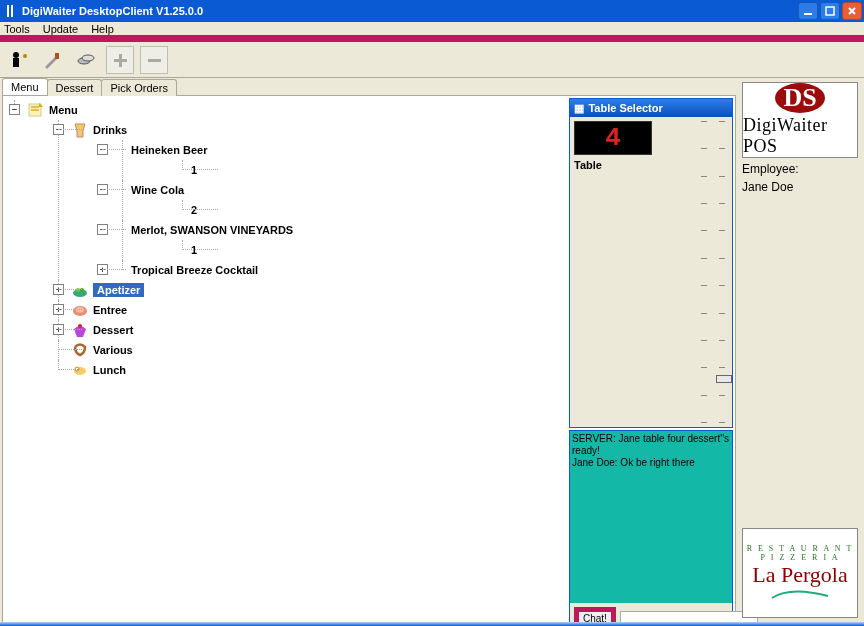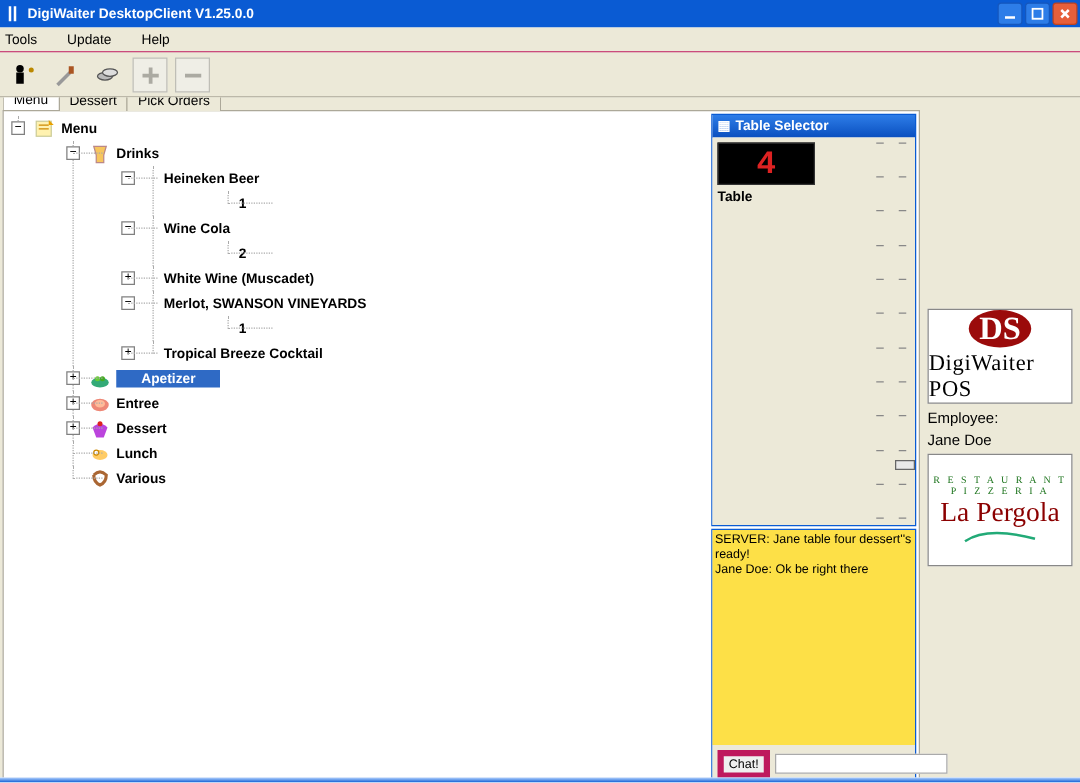--- a/index.html
+++ b/index.html
@@ -38,22 +38,22 @@
   color: #fff; font-size: 10px; font-weight: bold;
   cursor: pointer;
 }
 .winbtn.close { background: #e75f3a; border-color: #c0421f; }
 .menubar {
   background: #ece9d8;
   height: 20px;
   display: flex;
   align-items: center;
   padding: 0 4px;
-  gap: 24px;
-  border-bottom: 1px solid #be185d;
+  gap: 13px;
+  border-bottom: 7px solid #be185d;
 }
 .menubar span { cursor: pointer; }
 .toolbar {
   background: #ece9d8;
   height: 36px;
   display: flex;
   align-items: center;
   padding: 2px 4px;
   gap: 6px;
   border-bottom: 1px solid #aca899;
@@ -67,21 +67,20 @@
 .toolbtn.boxed {
   border: 1px solid #9c9c9c;
   background: #f3f3f3;
 }
 .toolbtn.boxed.disabled { opacity: .55; }
 .content {
   flex: 1;
   display: flex;
   background: #ece9d8;
   overflow: hidden;
-  align-items: center;
 }
 .left {
   flex: 1;
   display: flex;
   flex-direction: column;
 }
 .tabs {
   height: 20px;
   display: flex;
   align-items: flex-end;
@@ -142,21 +141,21 @@
 }
 .tree .icon {
   width: 18px; height: 18px;
   display: inline-flex;
   align-items: center; justify-content: center;
 }
 .tree .label { }
 .tree .label.selected {
   background: #2f6ac5;
   color: #fff;
-  padding: 1px 20px;
+  padding: 1px 4px;
 }
 .tree li::before {
   content: "";
   position: absolute;
   left: 7px; top: 0; bottom: 0;
   border-left: 1px dotted #aaa;
 }
 .tree li:last-child::before { height: 10px; }
 .tree .children { margin-left: 4px; }
 .tree .children li { padding-left: 40px; }
@@ -236,21 +235,21 @@
 }
 .slider .ticks {
   flex: 1;
   display: flex;
   flex-direction: column;
   justify-content: space-between;
   height: 250px;
 }
 .slider .tick { width: 6px; height: 1px; background: #888; }
 .chatbox {
-  background: #fde047;
+  background: #14b8a6;
   font-size: 10px;
   padding: 2px;
   height: 172px;
   overflow: auto;
 }
 .chatline { line-height: 12px; }
 .chatinput-row {
   display: flex;
   gap: 4px;
   padding: 4px;
@@ -451,23 +450,20 @@
                       <ul class="children">
                         <li>
                             <div class="row">
                               <span class="label" style="font-weight:bold">2</span>
                             </div>
                           </li>
                       </ul>
                     </li>
                     <li class="cat">
                       <span class="toggle">+</span>
-                      <div class="row">
-                        <span class="label" style="font-weight:bold">White Wine (Muscadet)</span>
-                      </div>
                     </li>
                     <li class="cat">
                       <span class="toggle">−</span>
                       <div class="row">
                         <span class="label" style="font-weight:bold">Merlot, SWANSON VINEYARDS</span>
                       </div>
                       <ul class="children">
                         <li>
                             <div class="row">
                               <span class="label" style="font-weight:bold">1</span>
@@ -521,36 +517,36 @@
                         </svg>
                       </span>
                     <span class="label" style="font-weight:bold">Dessert</span>
                   </div>
                 </li>
 
                 <li class="cat">
                   <div class="row">
                     <span class="icon">
                         <svg width="18" height="18">
+                          <path d="M4 6 Q9 1 14 6 Q14 12 9 14 Q4 12 4 6" fill="none" stroke="#a63" stroke-width="2.5"></path>
+                        </svg>
+                      </span>
+                    <span class="label" style="font-weight:bold">Various</span>
+                  </div>
+                </li>
+
+                <li class="cat">
+                  <div class="row">
+                    <span class="icon">
+                        <svg width="18" height="18">
                           <ellipse cx="9" cy="10" rx="6" ry="4" fill="#fc6"></ellipse>
                           <ellipse cx="6" cy="8" rx="2" ry="2" fill="#fff" stroke="#c80"></ellipse>
                         </svg>
                       </span>
                     <span class="label" style="font-weight:bold">Lunch</span>
-                  </div>
-                </li>
-
-                <li class="cat">
-                  <div class="row">
-                    <span class="icon">
-                        <svg width="18" height="18">
-                          <path d="M4 6 Q9 1 14 6 Q14 12 9 14 Q4 12 4 6" fill="none" stroke="#a63" stroke-width="2.5"></path>
-                        </svg>
-                      </span>
-                    <span class="label" style="font-weight:bold">Various</span>
                   </div>
                 </li>
               </ul>
             </li>
           </ul>
         </div>
       </div>
 
       <div class="midcol">
         <div class="panel">

